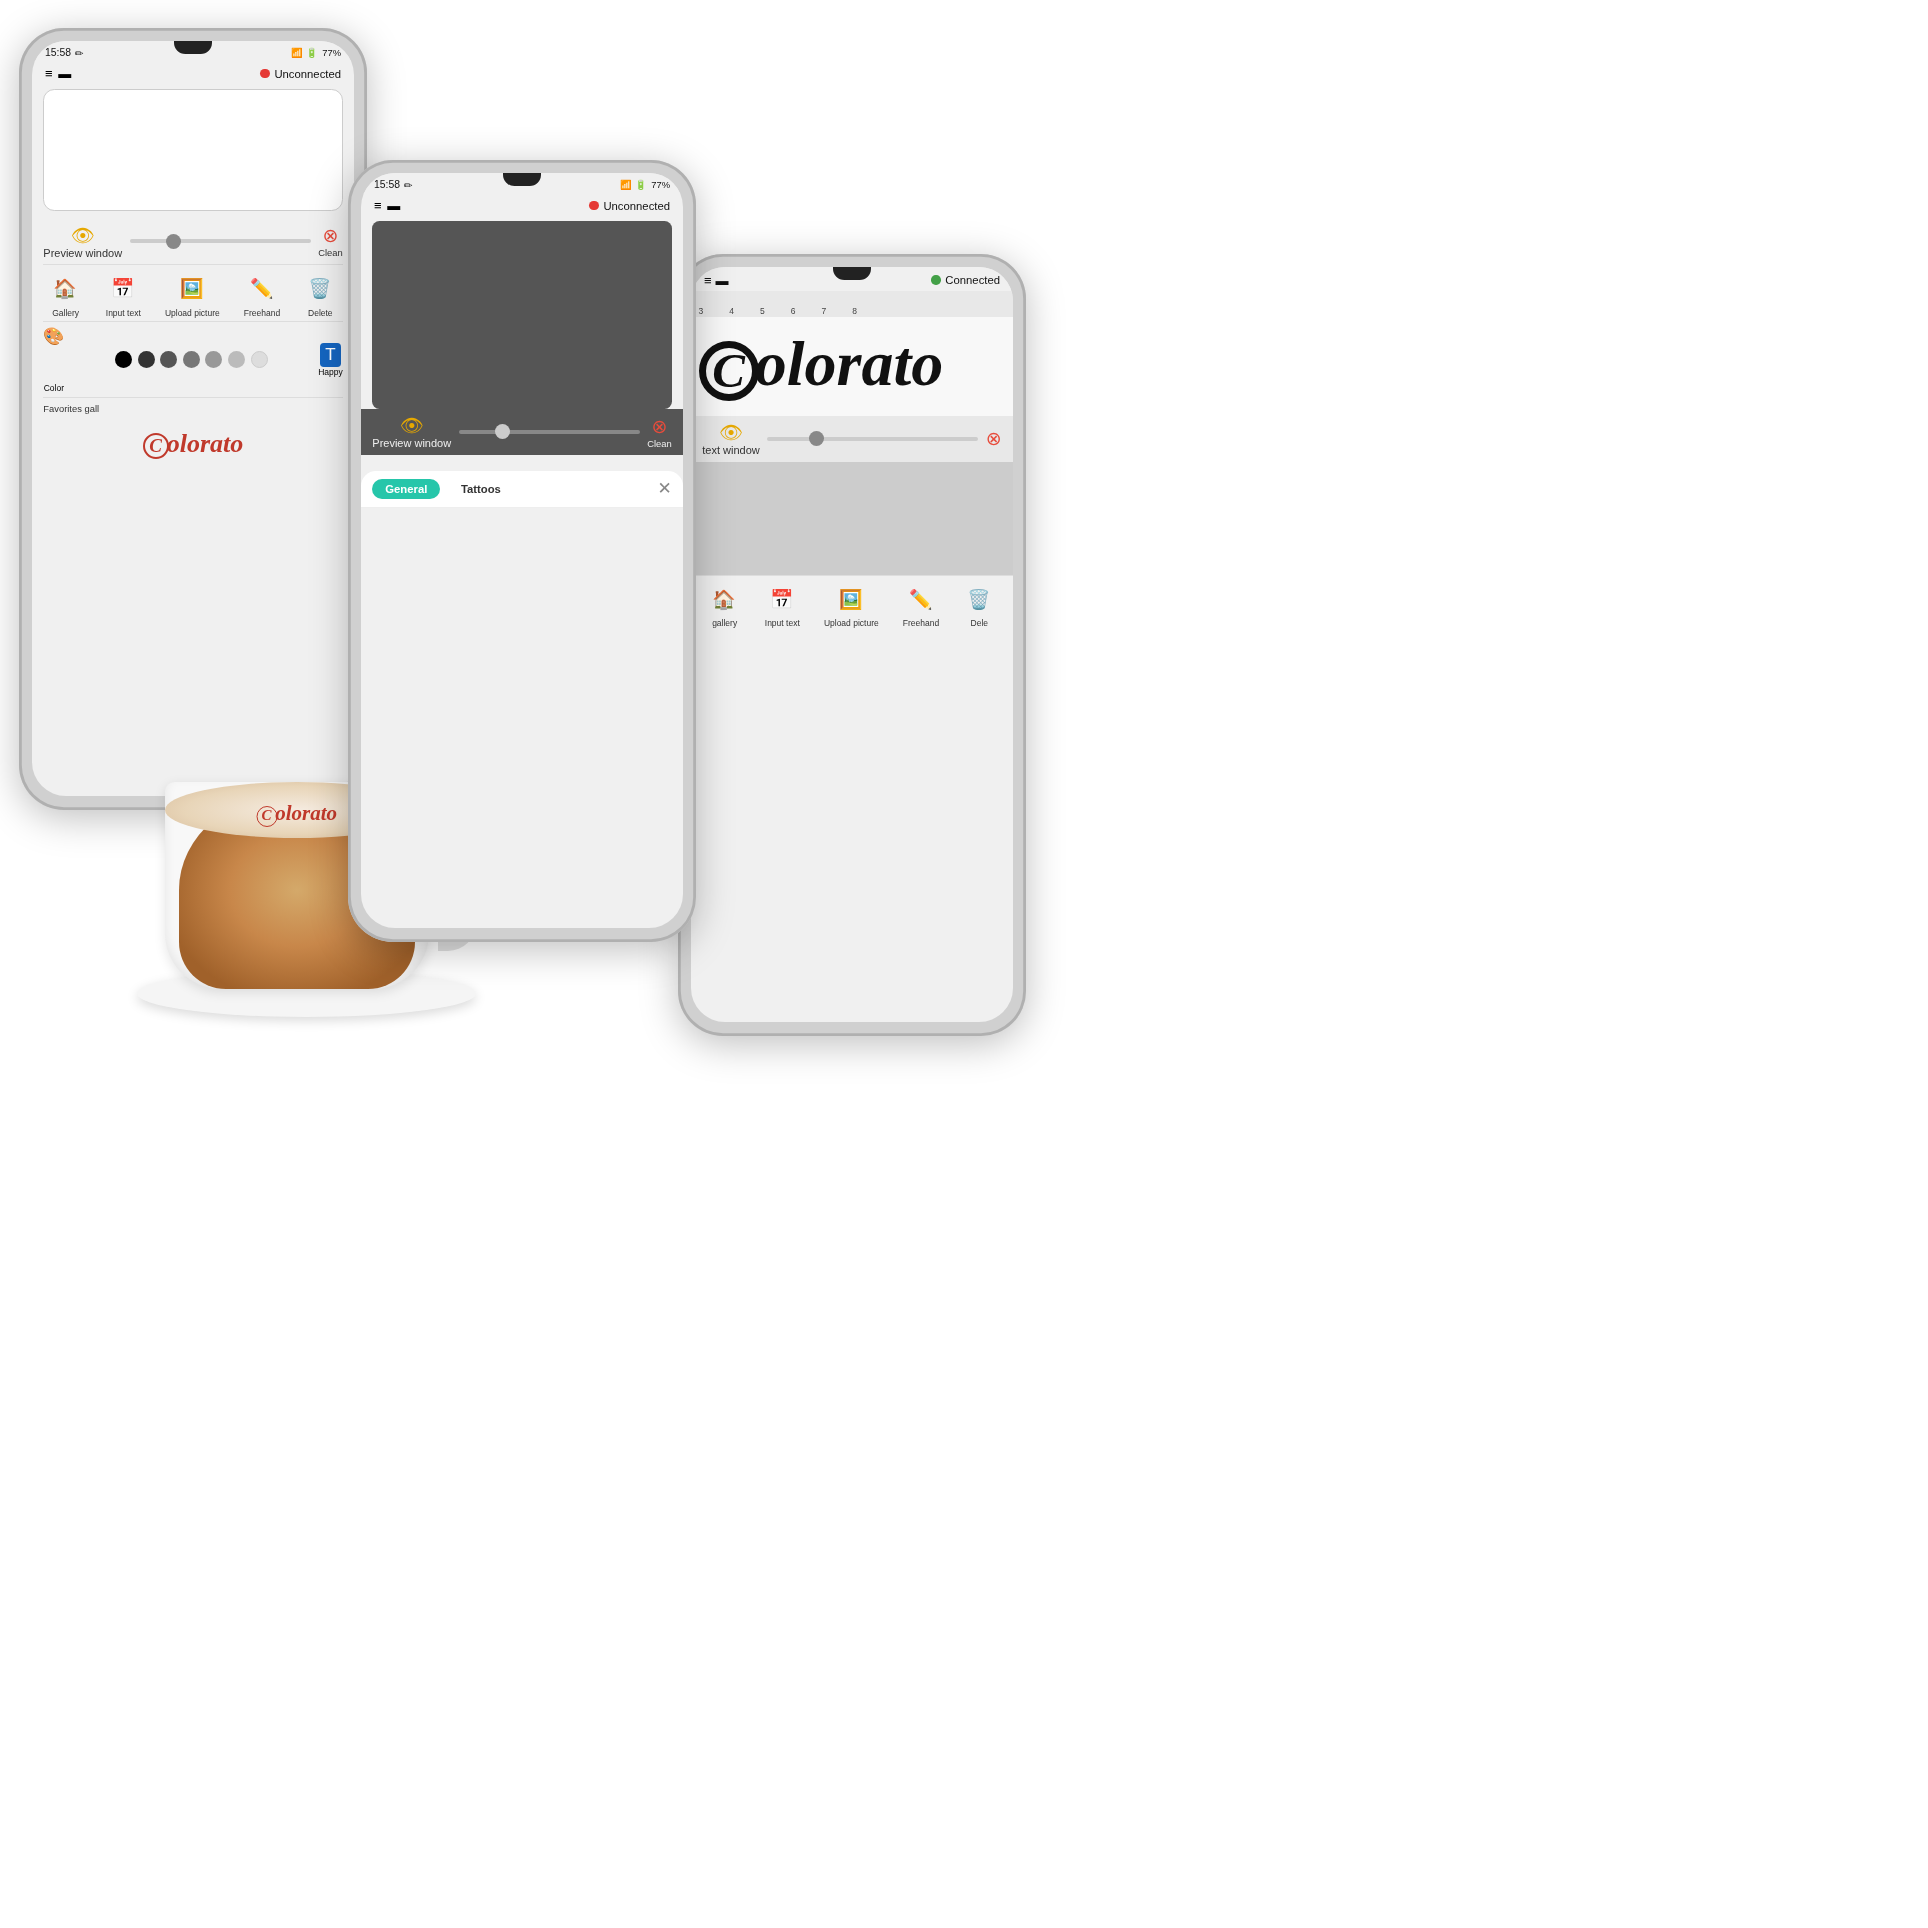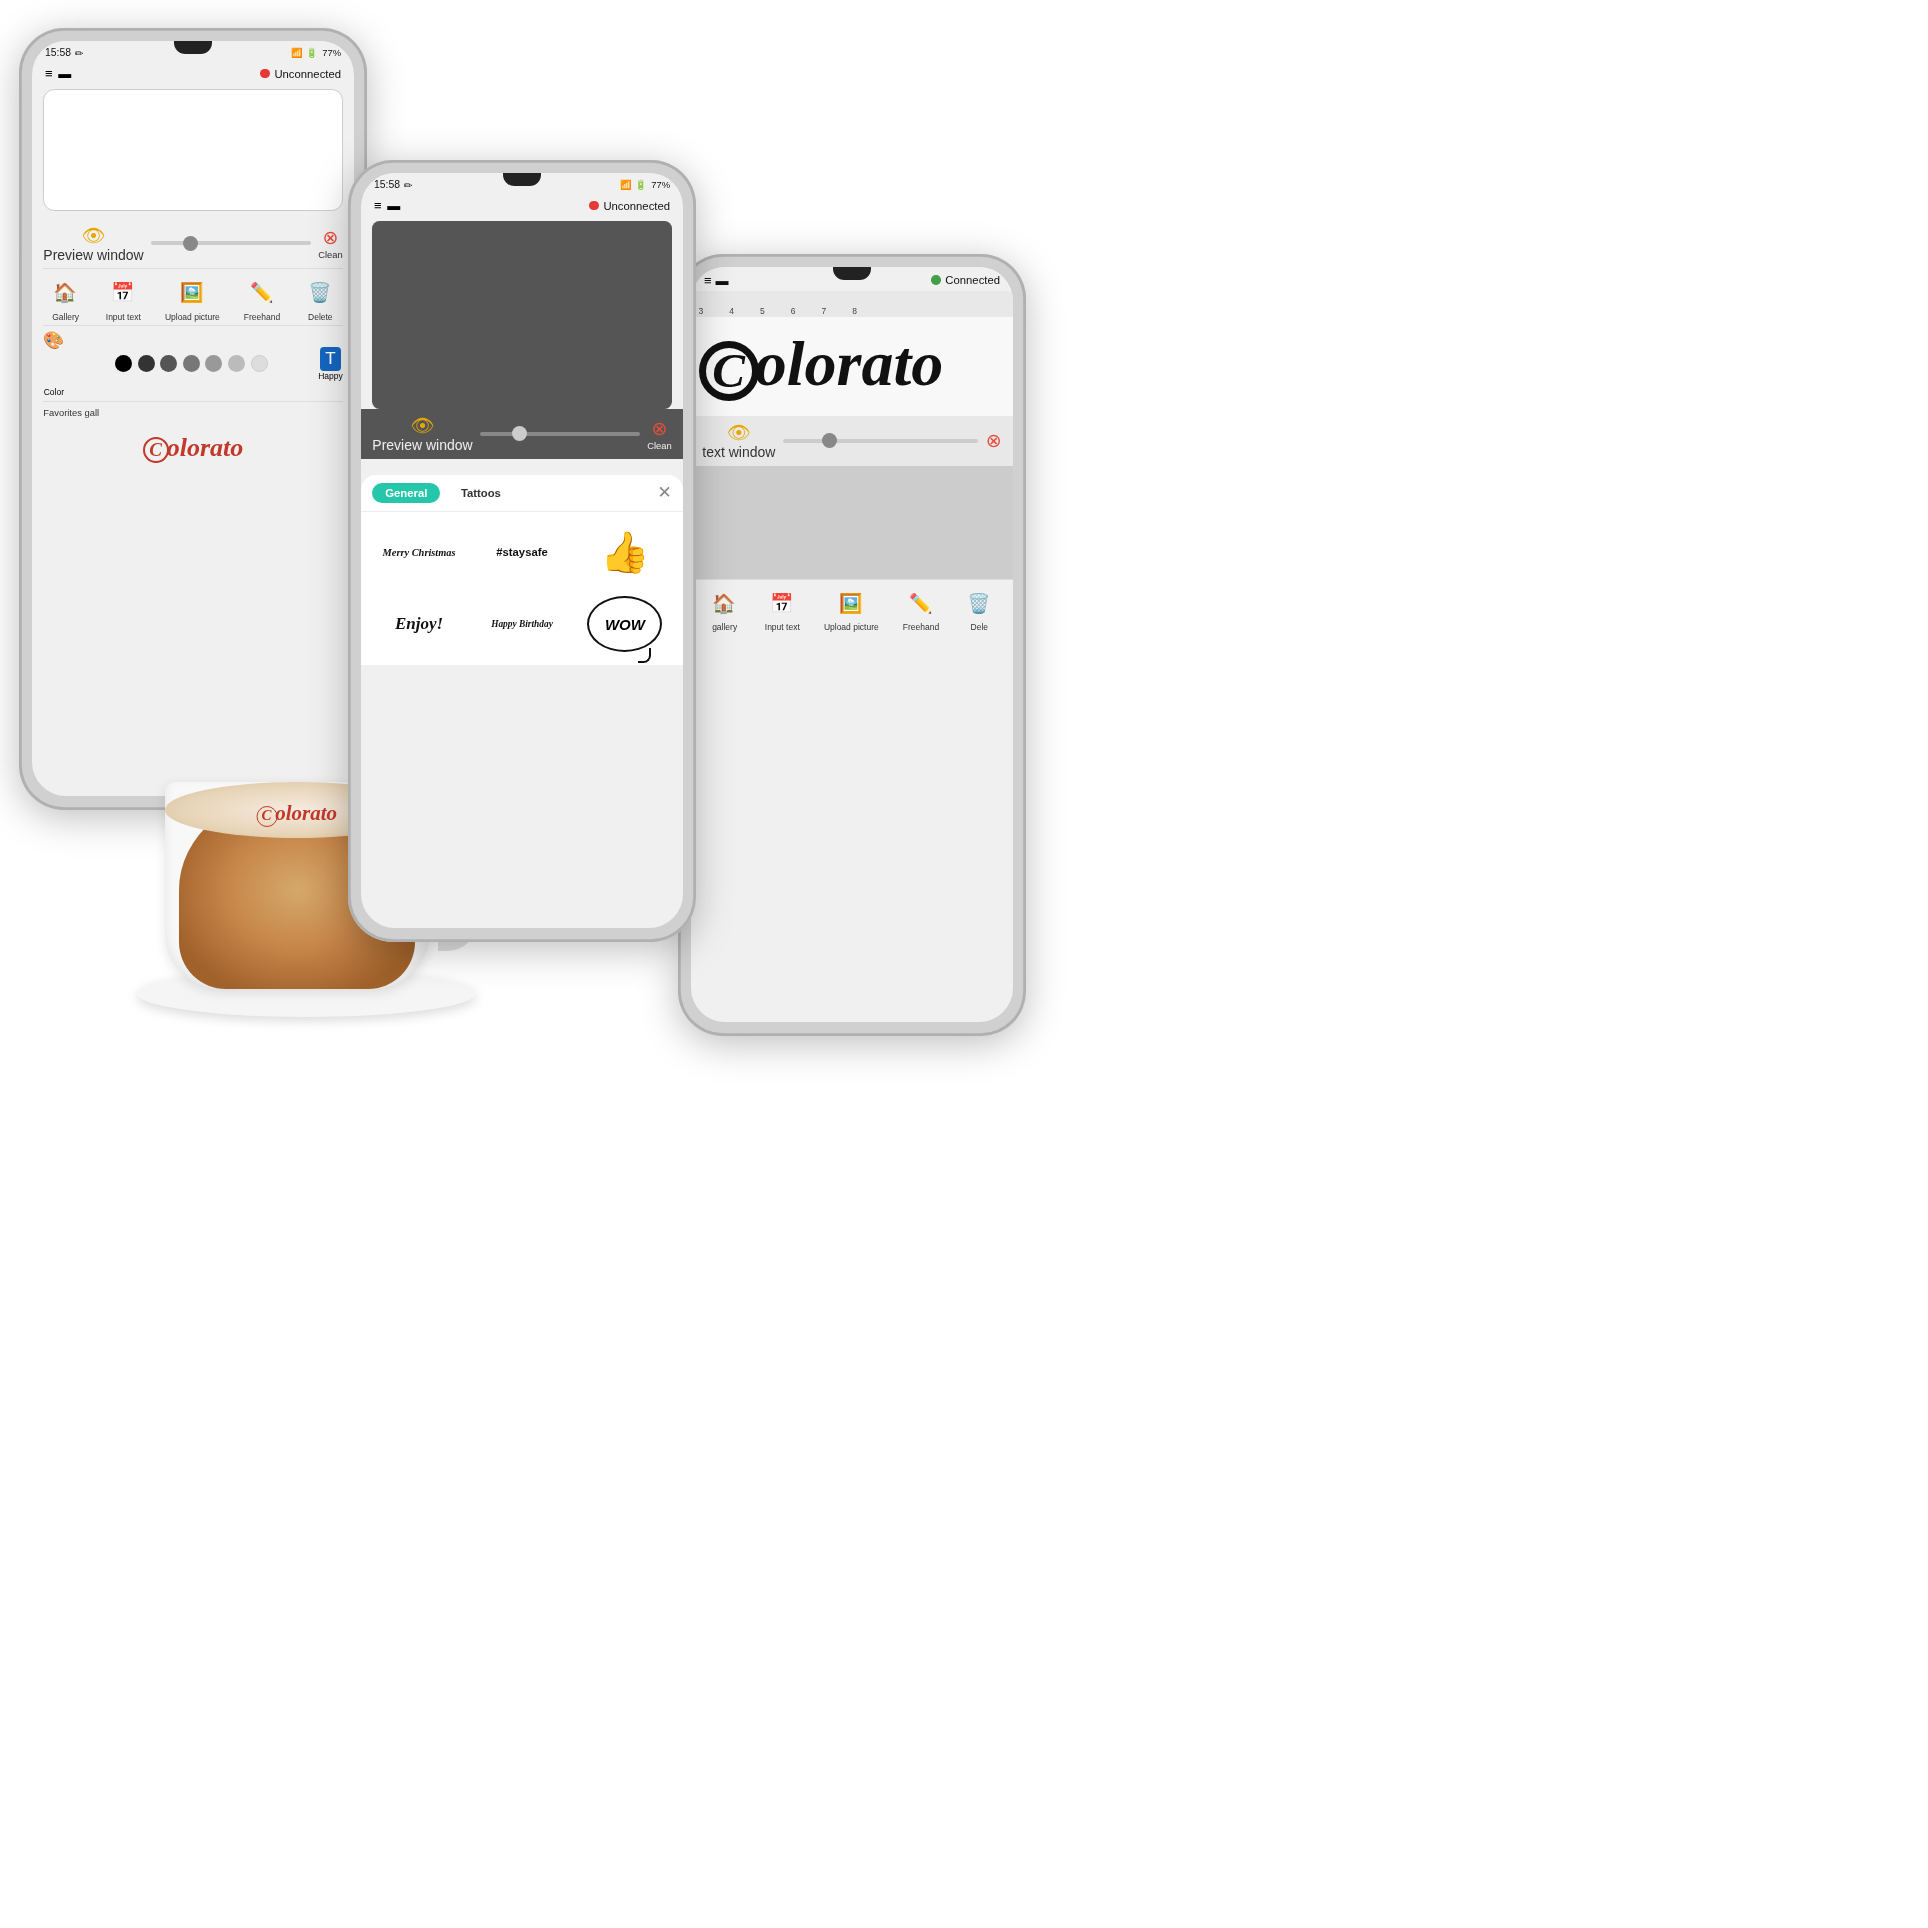--- a/index.html
+++ b/index.html
@@ -99,21 +99,21 @@
     }
     .slider-thumb {
       width: 15px; height: 15px;
       border-radius: 50%;
       background: #888;
       position: absolute;
       top: -5.6px;
       left: 20%;
     }
     .preview-label {
-      font-size: 14px;
+      font-size: 11px;
       color: #333;
       text-align: center;
     }
     .clean-label {
       font-size: 9.4px;
       color: #333;
       text-align: left;
     }
 
     
@@ -542,32 +542,20 @@
     <div class="sticker-panel">
 
       <div class="sticker-tabs">
         <div style="display:flex;gap:7.5px;">
           <div class="sticker-tab active">General</div>
           <div class="sticker-tab inactive">Tattoos</div>
         </div>
         <span style="font-size:17px;color:#888;">✕</span>
       </div>
 
-      <div class="sticker-grid">
-
-        <div class="sticker-cell" style="font-family:Georgia,serif;font-style:italic;color:#111;font-size:10.4px;">Merry Christmas</div>
-        <div class="sticker-cell" style="font-weight:900;color:#111;font-size:11.3px;">#staysafe</div>
-        <div class="sticker-cell" style="font-size:40px;">👍</div>
-
-        <div class="sticker-cell" style="font-family:Georgia,serif;font-style:italic;font-weight:900;color:#111;font-size:17px;">Enjoy!</div>
-        <div class="sticker-cell" style="font-family:Georgia,serif;font-style:italic;color:#111;font-size:9.4px;">Happy Birthday</div>
-        <div class="sticker-cell">
-          <div class="wow-bubble">WOW</div>
-        </div>
-      </div>
     </div>
   </div>
 </div>
 
 <div class="phone phone-3">
   <div class="phone-screen">
     <div class="phone-notch"></div>
 
     <div class="status-bar">
       <div class="status-left">

